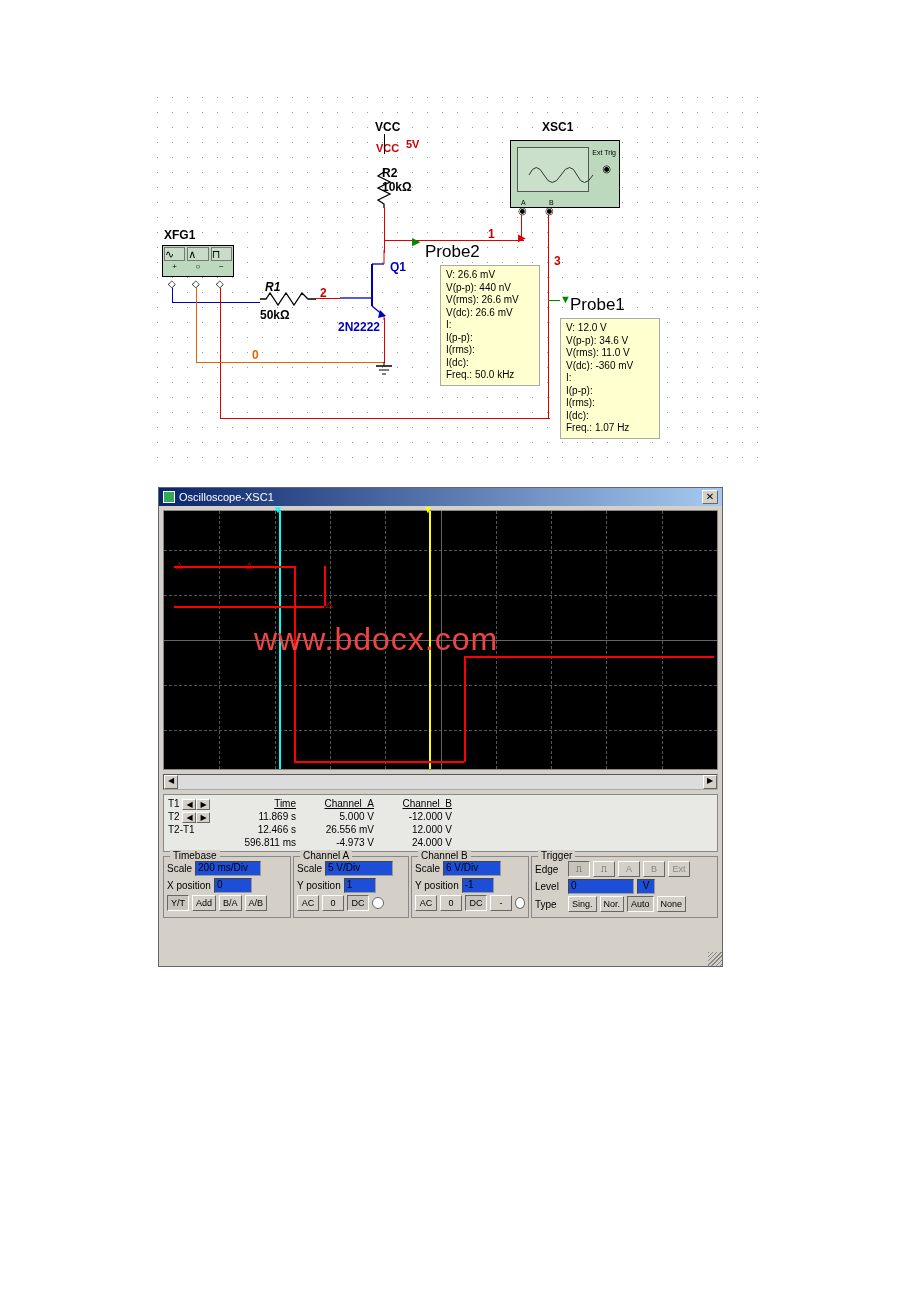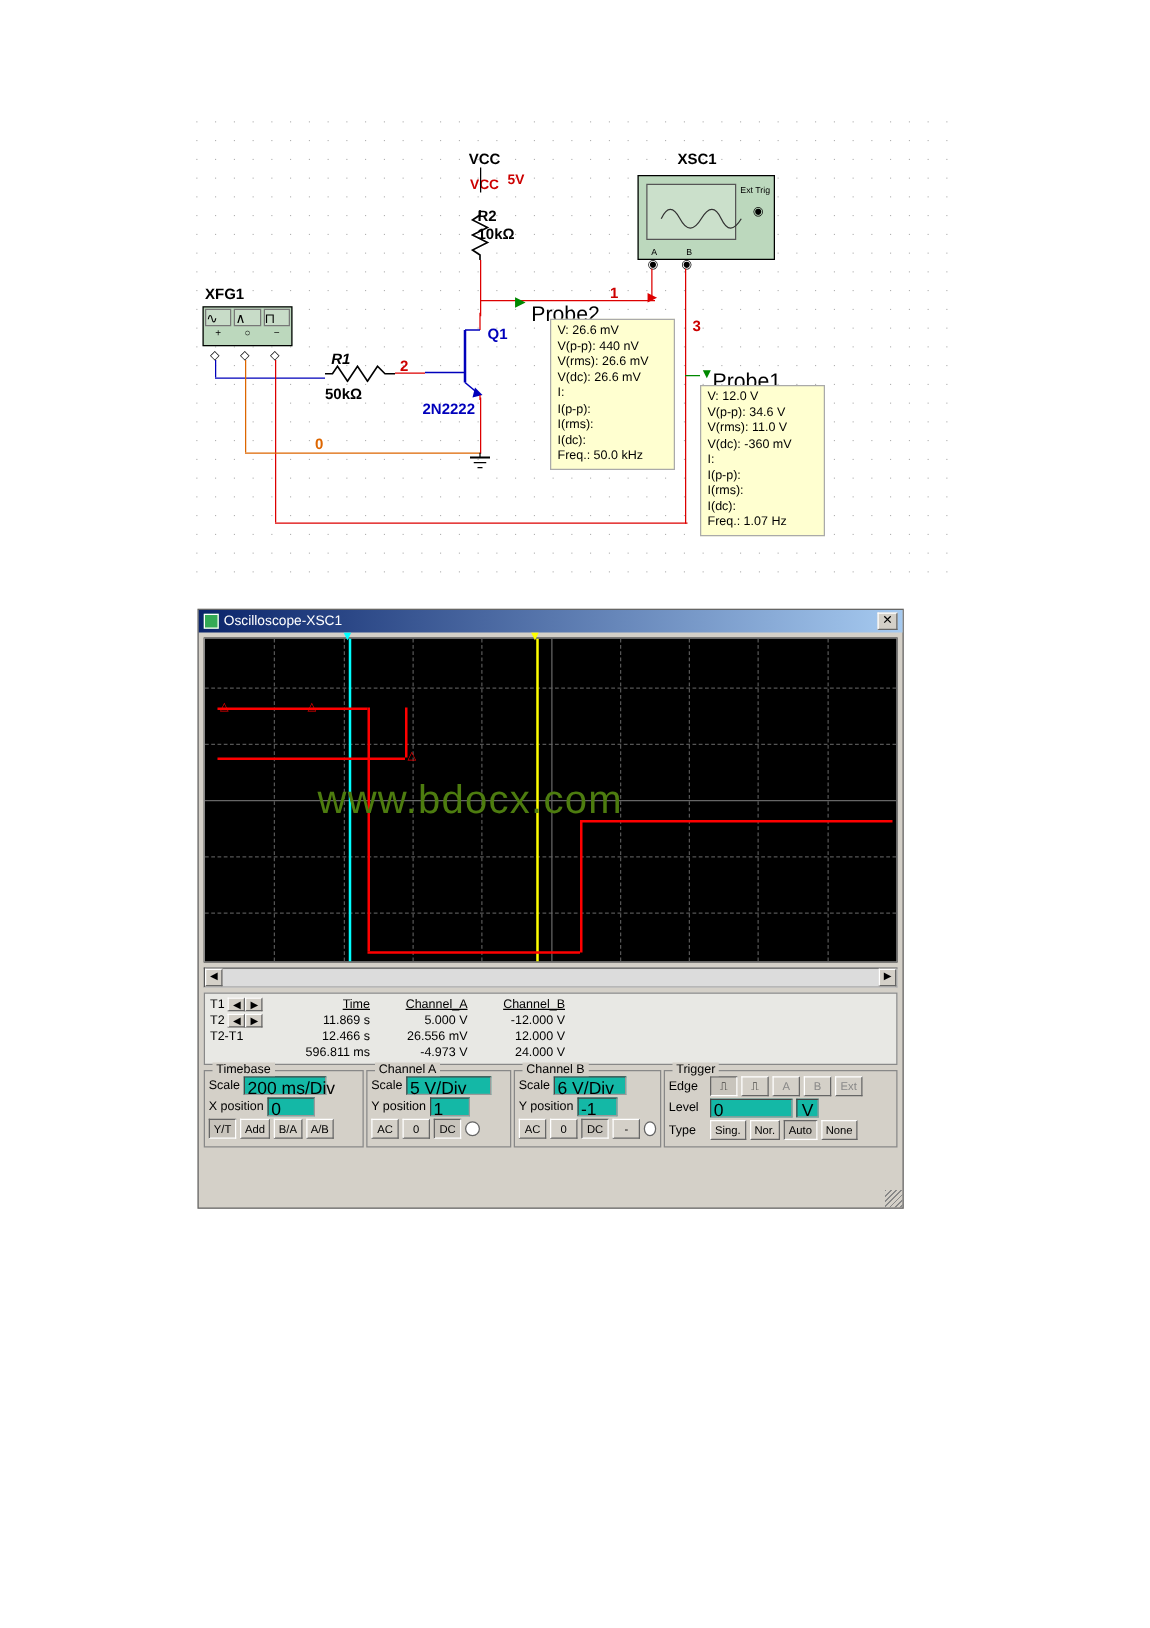--- a/index.html
+++ b/index.html
@@ -20,21 +20,21 @@
   .xsc-screen { position:absolute; left:6px; top:6px; width:72px; height:45px; background:#cbe0cb; border:1px solid #555;}
   .xsc-wave { position:absolute; left:10px; top:12px; width:66px; height:30px; }
   .xsc-tiny { font-size:7px; }
   
   .xfg-box { position:absolute; left:12px; top:155px; width:72px; height:32px; background:#bcd8bd; border:1px solid #000; }
   .xfg-row { display:flex; }
   .xfg-btn { width:22px; height:14px; background:#c8dcc8; border:1px solid #777; margin:1px; }
   
   .probe-box {
     position: absolute; background: #ffffd0; border: 1px solid #aaa;
-    padding: 3px 5px; font-size: 10px; line-height: 1.25;
+    padding: 3px 5px; font-size: 10px; line-height: 1.25; margin-top: 10px;
   }
   
   .wire-h { position:absolute; height:1px; }
   .wire-v { position:absolute; width:1px; }
   .wire-red { background:#d00; }
   .wire-blue { background:#00b; }
   .wire-green { background:#080; }
   .wire-orange { background:#d60; }
   .wire-black { background:#000; }
   
@@ -68,29 +68,29 @@
   .cursor-panel { margin:4px; padding:2px 4px; border:1px solid #888; background:#e8e8e4; display:flex; gap:4px; align-items:flex-start;}
   .cp-col { display:flex; flex-direction:column; font-size:10px; line-height:1.3; }
   .cp-col .hdr { text-decoration:underline; }
   .cp-btn { width:14px;height:11px;background:#d4d0c8;border:1px solid #fff;border-right-color:#666;border-bottom-color:#666;font-size:8px;text-align:center;line-height:10px;display:inline-block;}
   .cp-rev { padding:2px 12px; background:#d4d0c8;border:1px solid #fff;border-right-color:#555;border-bottom-color:#555;font-size:11px;}
   
   .ctrl-row { margin:0 4px; display:flex; gap:2px; }
   .ctrl-group { border:1px solid #888; padding:2px 3px 3px; position:relative; background:#d4d0c8;}
   .ctrl-group legend, .ctrl-group .lgd { position:absolute; top:-7px; left:6px; background:#d4d0c8; padding:0 3px; font-size:10px;}
   .ctrl-line { display:flex; align-items:center; gap:3px; margin:2px 0; font-size:10px; white-space:nowrap;}
-  .tfield { border:1px inset #999; background:#14b8a6; padding:0 2px; height:15px; font-size:14px; }
+  .tfield { border:1px inset #999; background:#1d4ed8; padding:0 2px; height:15px; font-size:10px; }
   .togbtn { min-width:22px; height:16px; background:#d4d0c8; border:1px solid #fff; border-right-color:#666; border-bottom-color:#666; font-size:9px; padding:0 3px; text-align:center; line-height:14px;}
   .togbtn.pressed { border:1px solid #666; border-right-color:#fff; border-bottom-color:#fff; background:#c8c4bc;}
   .togbtn.dis { color:#888; }
   .radio-dot { width:12px;height:12px;border:1px solid #666;border-radius:50%;background:#fff;display:inline-block;}
   .tri-led { width:11px;height:11px;border-radius:50%;background:#888;border:1px solid #555;}
   .resize-grip { position:absolute; right:0; bottom:0; width:14px;height:14px;
     background: repeating-linear-gradient(135deg,#888,#888 1px,transparent 1px,transparent 3px);}
-  .watermark { position:absolute; color:#4d7c0f; font-size:32px; font-weight:normal; letter-spacing:1px; }
+  .watermark { position:absolute; color:#ef4444; font-size:32px; font-weight:normal; letter-spacing:1px; }
 </style>
 </head>
 <body>
 
 <div class="schematic">
 
   <span class="sch-label" style="left:225px;top:30px;">VCC</span>
   <span class="sch-label" style="left:226px;top:52px;color:#c00;font-size:11px;">VCC</span>
   <span class="sch-label" style="left:256px;top:48px;color:#c00;font-size:11px;">5V</span>
   <span class="sch-label" style="left:232px;top:76px;">R2</span>

